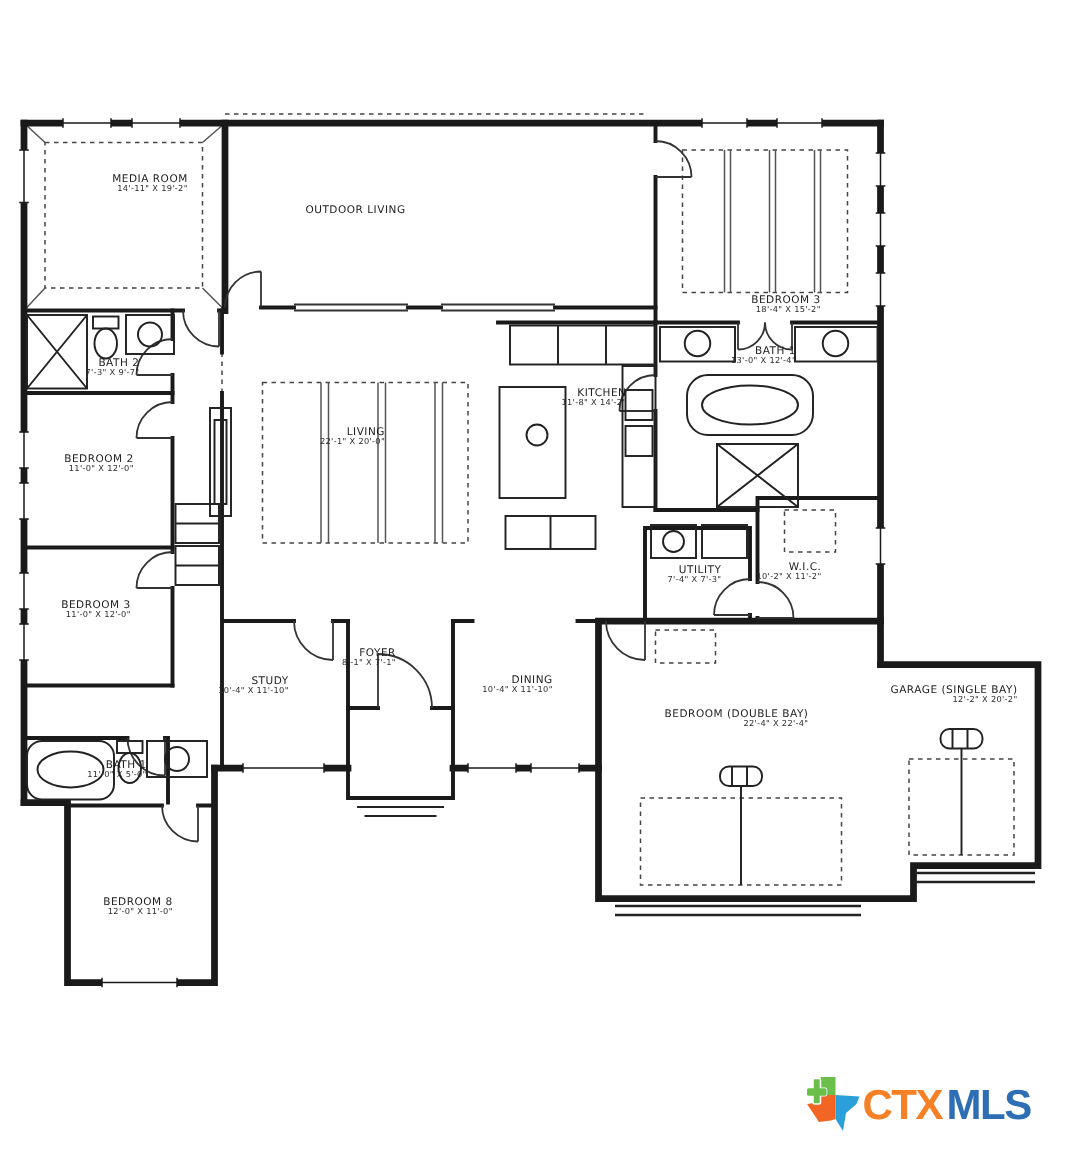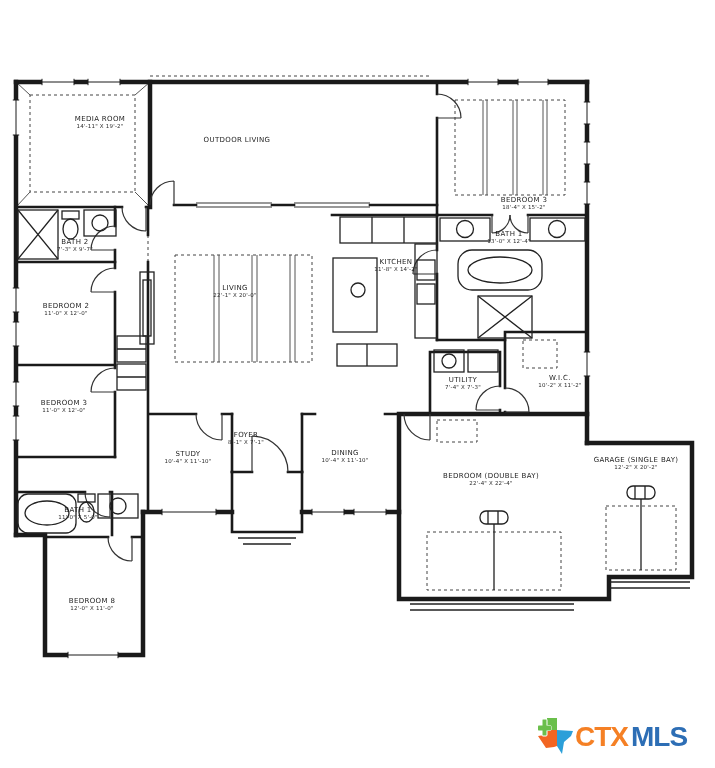--- a/index.html
+++ b/index.html
@@ -1,19 +1,19 @@
 <!DOCTYPE html>
 <html><head>
 <meta charset="utf-8">
 <style>
   html,body{margin:0;padding:0;background:#fff;}
   body{width:715px;height:768px;position:relative;overflow:hidden;
        font-family:"DejaVu Sans",sans-serif;}
   #plan-svg{position:absolute;left:0;top:0;}
-  .room-label{position:absolute;transform:translateX(-50%);text-align:center;
+  .room-label{position:absolute;transform:translateX(-50%);text-align:right;
               color:#1c1c1c;line-height:1.2;white-space:nowrap;}
   .room-name{font-size:7px;letter-spacing:.35px;font-weight:500;}
   .room-dims{font-size:5.5px;letter-spacing:.2px;color:#2b2b2b;}
   .logo{position:absolute;top:714px;right:8px;}
 </style>
 </head>
 <body>
 
 <svg id="plan-svg" width="715" height="768" viewBox="0 0 715 768">
 
@@ -213,25 +213,25 @@
   <div class="room-dims">11'-8" X 14'-2"</div>
 </div>
 <div class="room-label" style="left:64px;top:399px">
   <div class="room-name">BEDROOM 3</div>
   <div class="room-dims">11'-0" X 12'-0"</div>
 </div>
 <div class="room-label" style="left:463px;top:376px">
   <div class="room-name">UTILITY</div>
   <div class="room-dims">7'-4" X 7'-3"</div>
 </div>
-<div class="room-label" style="left:560px;top:374px">
+<div class="room-label" style="left:526px;top:374px">
   <div class="room-name">W.I.C.</div>
   <div class="room-dims">10'-2" X 11'-2"</div>
 </div>
-<div class="room-label" style="left:188px;top:450px">
+<div class="room-label" style="left:169px;top:450px">
   <div class="room-name">STUDY</div>
   <div class="room-dims">10'-4" X 11'-10"</div>
 </div>
 <div class="room-label" style="left:246px;top:431px">
   <div class="room-name">FOYER</div>
   <div class="room-dims">8'-1" X 7'-1"</div>
 </div>
 <div class="room-label" style="left:345px;top:449px">
   <div class="room-name">DINING</div>
   <div class="room-dims">10'-4" X 11'-10"</div>

